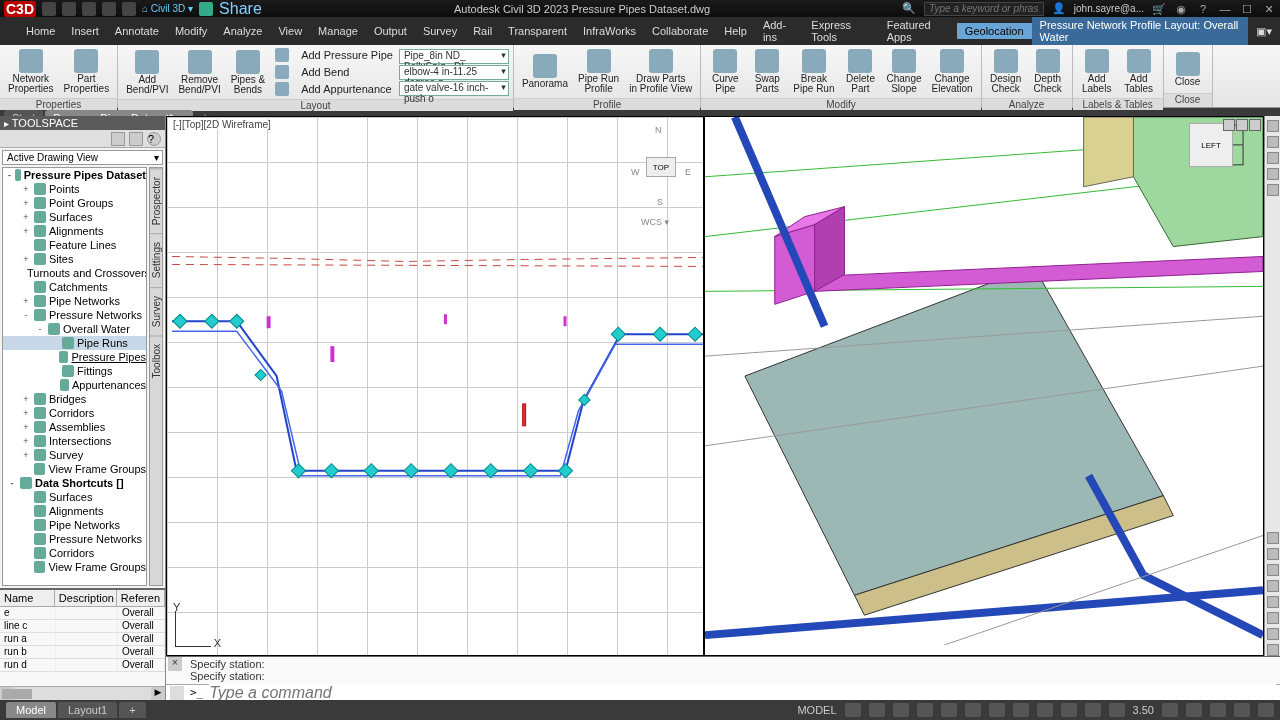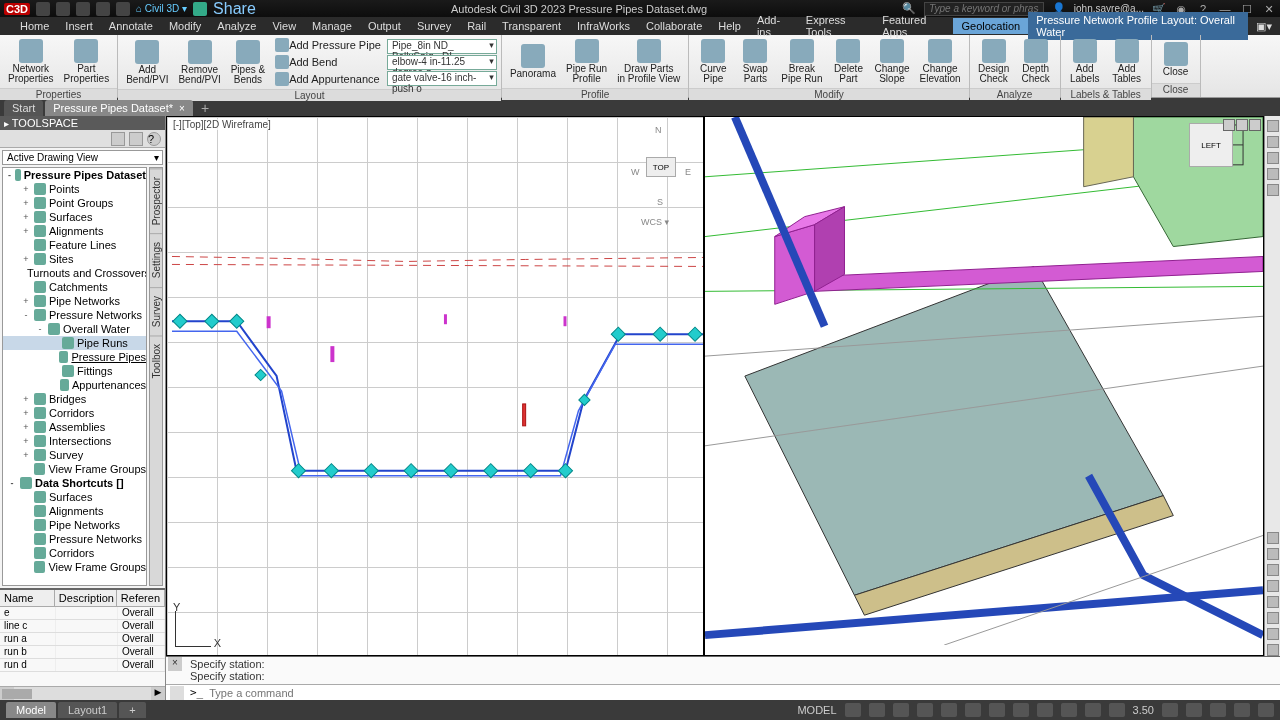--- a/index.html
+++ b/index.html
@@ -2,41 +2,41 @@
 <html><head>
 <meta charset="utf-8">
 <style>
 * { margin: 0; padding: 0; box-sizing: border-box; font-family: "Segoe UI", Arial, sans-serif; font-size: 11px; }
 body { width: 1280px; height: 720px; background: #333; overflow: hidden; position: relative; }
 
 
 .titlebar { height: 17px; background: linear-gradient(#1a1a1a,#0d0d0d); display: flex; align-items: center; color: #ccc; padding: 0 4px; }
 .titlebar .qat { display: flex; gap: 6px; align-items: center; }
 .titlebar .qat-icon { width: 14px; height: 14px; background: #444; border-radius: 2px; display: inline-block; }
-.titlebar .c3d-badge { background: #b00; color:#fff; padding: 0 2px; font-weight:bold; border-radius:2px; font-size:11px;}
+.titlebar .c3d-badge { background: #b00; color:#fff; padding: 0 2px; font-weight:bold; border-radius:2px; font-size:14px;}
 .titlebar .center { flex: 1; text-align: center; font-size: 11px; }
 .titlebar .right { display: flex; gap: 8px; align-items: center; }
 .titlebar .search { background:#222; border:1px solid #444; color:#888; font-style:italic; padding:0 4px; height:14px; width:120px; font-size:10px;}
 .titlebar .winbtn { width:14px; height:14px; color:#aaa; text-align:center; line-height:14px; cursor:pointer;}
 
 
-.menutabs { height: 18px; background: #2b2b2b; display: flex; align-items: center; padding-left: 12px; gap: 0; }
+.menutabs { height: 28px; background: #2b2b2b; display: flex; align-items: center; padding-left: 18px; gap: 0; }
 .menutabs .tab { color: #ddd; padding: 2px 8px; font-size: 11px; cursor:pointer; }
 .menutabs .tab.active { background: #6aa5d8; color:#000; }
 .menutabs .tab.context { background: #3a6a9a; color:#fff; }
 
 
 .ribbon { height: 63px; background: linear-gradient(#f7f7f7,#e5e5e5); display: flex; border-bottom: 1px solid #999; }
 .ribbon-group { border-right: 1px solid #bbb; display:flex; flex-direction:column; }
 .ribbon-group .body { flex:1; display:flex; align-items:center; padding: 2px 4px; gap:2px; }
 .ribbon-group .label { height: 14px; text-align:center; font-size:10px; color:#444; background:#dcdcdc; border-top:1px solid #ccc;}
 .rbtn { display:flex; flex-direction:column; align-items:center; justify-content:center; padding:2px 4px; cursor:pointer; min-width:40px; }
 .rbtn .ico { width:24px; height:24px; background:#8ab; border-radius:3px; margin-bottom:1px; }
 .rbtn .txt { font-size:10px; text-align:center; line-height:10px; color:#222; }
-.rbtn-sm { display:flex; align-items:center; gap:0; padding:1px 4px; cursor:pointer; font-size:10px; color:#222;}
+.rbtn-sm { display:flex; align-items:center; gap:12px; padding:1px 4px; cursor:pointer; font-size:10px; color:#222;}
 .rbtn-sm .ico-s { width:14px; height:14px; background:#8ab; border-radius:2px;}
 .combo { background:#fff; border:1px solid #7a9; font-size:10px; padding:0 14px 0 4px; height:15px; width:110px; position:relative; color:#333;}
 .combo:after { content:"▾"; position:absolute; right:2px; top:0; font-size:9px;}
 
 
 .doctabs { height: 18px; background:#3a3a3a; display:flex; align-items:flex-end; padding-left:4px; gap:2px;}
 .doctab { background:#555; color:#ddd; padding:2px 8px; font-size:11px; border-radius:3px 3px 0 0; cursor:pointer; display:flex; gap:6px; align-items:center;}
 .doctab.active { background:#888; color:#fff;}
 .doctab .x { font-size:10px;}
 .plus { color:#aaa; padding:0 6px; cursor:pointer; font-size:14px;}
@@ -97,21 +97,21 @@
 
 .navstrip { width:16px; background:#e8e8e8; border-left:1px solid #888; display:flex; flex-direction:column; gap:4px; padding-top:4px; align-items:center;}
 .navstrip .nb { width:12px;height:12px; background:#bbb; border:1px solid #888; cursor:pointer;}
 
 
 .cmdarea { height:44px; border-top:1px solid #666; background:#f3f3f3; display:flex; flex-direction:column;}
 .cmdhist { flex:1; background:#fafafa; font-family:Consolas,monospace; font-size:11px; padding:1px 6px; color:#333; overflow:hidden; position:relative;}
 .cmdhist .xb{ position:absolute; left:2px; top:0; width:14px;height:14px; background:#ccc; text-align:center; font-size:10px; cursor:pointer;}
 .cmdline { height:16px; display:flex; align-items:center; background:#fff; border-top:1px solid #aaa; padding:0 4px; gap:6px;}
 .cmdline .prompt-ico{ width:14px;height:14px; background:#ddd;}
-.cmdline input { border:none; outline:none; flex:1; color:#888; font-size:11px;}
+.cmdline input { border:none; outline:none; flex:1; font-style:italic; color:#888; font-size:16px;}
 
 
 .status { position:absolute; left:0; right:0; bottom:0; height:20px; background:#3a3a3a; color:#ccc; display:flex; align-items:center; padding:0 6px; font-size:10px; justify-content:space-between;}
 .status .tabs { display:flex; gap:2px;}
 .status .stab { background:#555; padding:2px 10px; border-radius:2px 2px 0 0; cursor:pointer;}
 .status .stab.active{ background:#888; color:#fff;}
 .status .right { display:flex; gap:8px; align-items:center;}
 .status .sb { width:16px; height:14px; background:#555; border-radius:2px; cursor:pointer;}
 
 </style>

